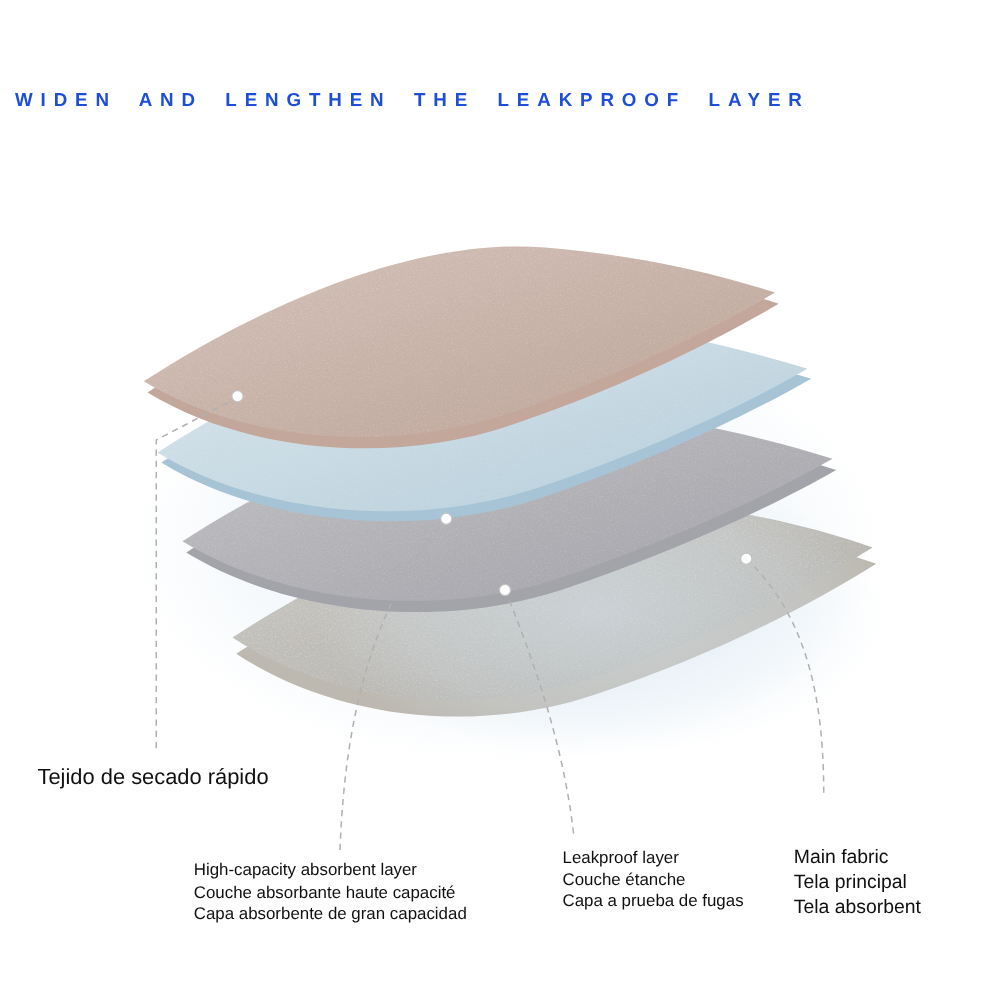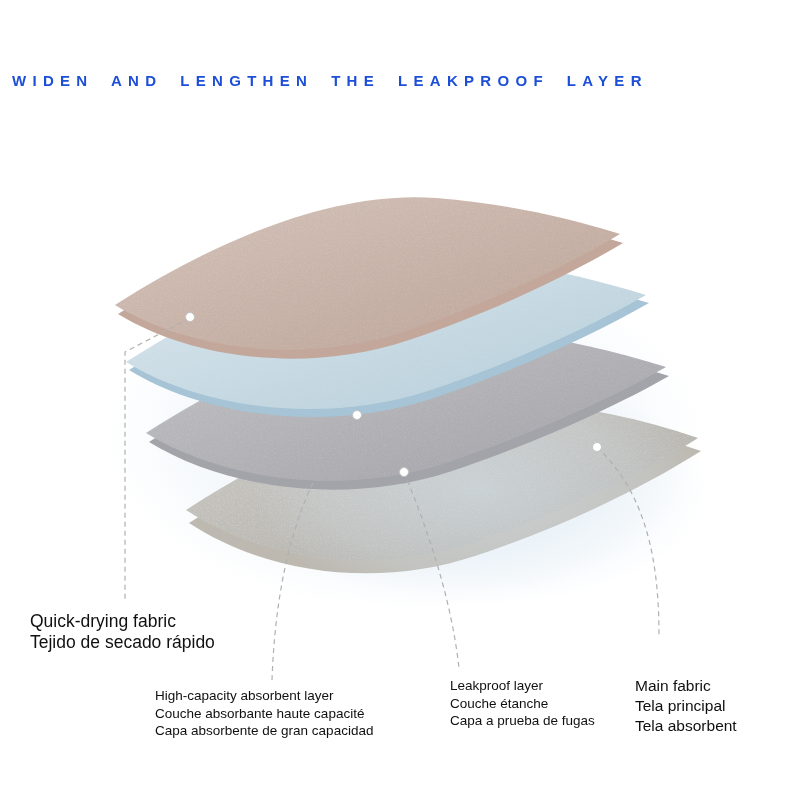--- a/index.html
+++ b/index.html
@@ -120,21 +120,20 @@
 
     <g fill="#ffffff" stroke="#c2c2c2" stroke-width="1">
       <circle cx="190" cy="317" r="4.5"></circle>
       <circle cx="357" cy="415" r="4.5"></circle>
       <circle cx="404" cy="472" r="4.5"></circle>
       <circle cx="597" cy="447" r="4.5"></circle>
     </g>
   </svg>
 
   <div class="label label-quickdry">
-    <div>Quick-drying fabric</div>
     <div>Tejido de secado rápido</div>
   </div>
 
   <div class="label label-leakproof">
     <div>Leakproof layer</div>
     <div>Couche étanche</div>
     <div>Capa a prueba de fugas</div>
   </div>
 
   <div class="label label-absorbent">

